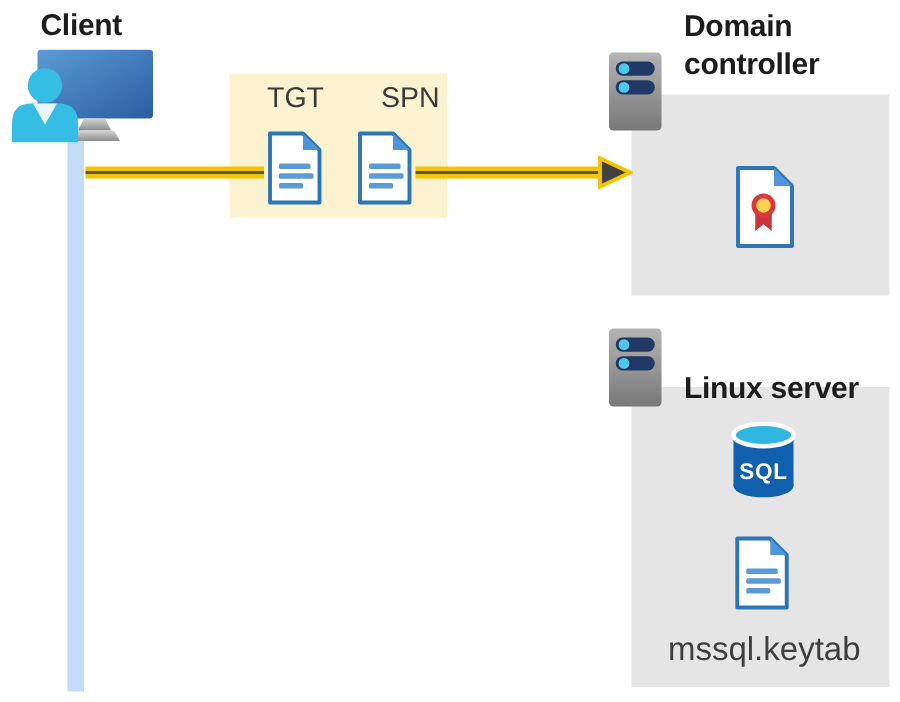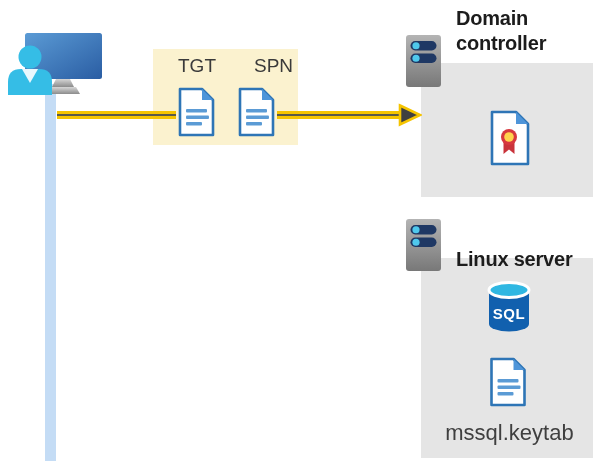--- a/index.html
+++ b/index.html
@@ -51,20 +51,21 @@
   #spn-label{left:254px;top:55px;width:37px;z-index:4;}
   #dc-label{left:456px;top:6px;width:130px;z-index:2;}
   #linux-label{left:456px;top:247px;width:140px;z-index:2;}
   #keytab-label{left:421px;top:420px;width:177px;z-index:2;}
 </style>
 </head>
 <body>
 
 <div id="stage">
 
+  <div class="abs title" id="client-label">Client</div>
 
   <div class="abs" id="client-line"></div>
 
   <svg class="abs" id="client-icon" width="94" height="62" viewBox="0 0 94 62">
     <defs>
       <linearGradient id="mg" x1="0" y1="0" x2="1" y2="1">
         <stop offset="0" stop-color="#5b9bd5"></stop>
           <stop offset="1" stop-color="#2a5da3"></stop>
       </linearGradient>
       <linearGradient id="sg" x1="0" y1="0" x2="0" y2="1">

